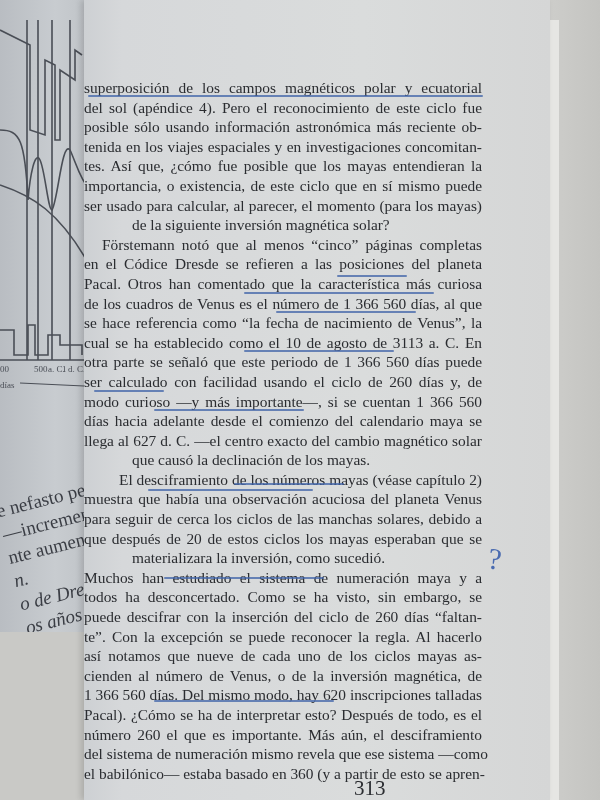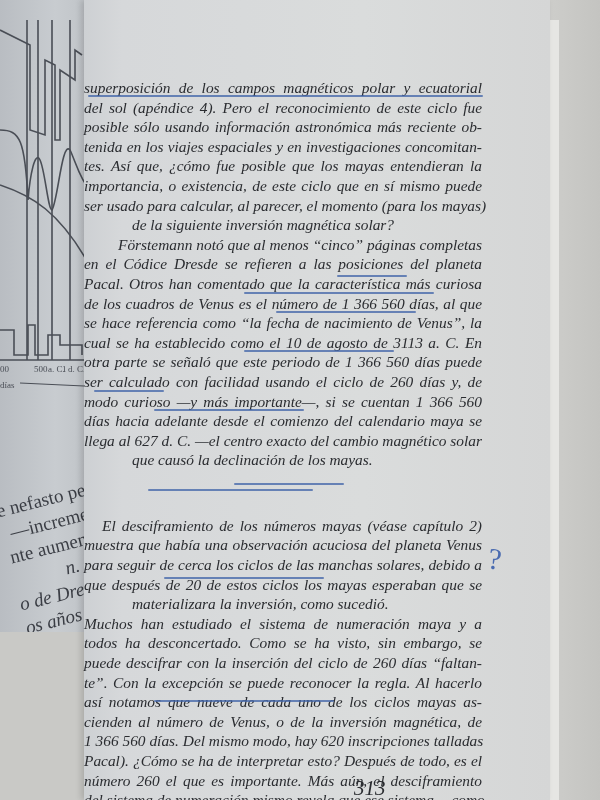--- a/index.html
+++ b/index.html
@@ -15,36 +15,34 @@
   }
   .page-edge {
     position:absolute; left:548px; top:20px; width:10px; height:780px;
     background:#e6e6e3; border-left:1px solid #d2d2cf;
   }
   
   .left-page {
     position:absolute; left:0; top:0; width:92px; height:632px;
     background:linear-gradient(90deg,#b9bdc2 0%,#c8ccd0 60%,#bfc3c7 100%);
     overflow:hidden;
-    text-align:center;
   }
   .left-page svg { position:absolute; left:0; top:0; }
   .left-text {
     position:absolute; left:-6px; top:500px; width:120px;
     font-family:"Liberation Serif", serif; color:#3a3d44;
     transform:rotate(-14deg); transform-origin:left top;
     line-height:24px; font-size:19px; white-space:nowrap;
   }
   .left-text div:nth-child(n+4){ font-style:italic; }
   
   .main-page {
     position:absolute; left:84px; top:0; width:466px; height:800px;
     background:linear-gradient(90deg,#cdd0d3 0%,#d6d8da 8%,#dadcdc 60%,#d5d6d6 100%);
     box-shadow:-3px 0 6px rgba(0,0,0,0.15);
-    font-style:italic;
   }
   .text-block {
     position:absolute; left:0; top:78px; width:398px;
     font-family:"Liberation Serif", serif; font-size:15.4px; line-height:19.6px;
     color:#2a2c30; text-align:justify;
   }
   .text-block p { margin:0; }
   .line { display:block; white-space:nowrap; text-align-last:justify; }
   .line.last { text-align-last:left;padding-left:48px; }
   .annot-underline {
@@ -115,35 +113,35 @@
         <span class="line">superposición de los campos magnéticos polar y ecuatorial</span>
         <span class="line">del sol (apéndice 4). Pero el reconocimiento de este ciclo fue</span>
         <span class="line">posible sólo usando información astronómica más reciente ob-</span>
         <span class="line">tenida en los viajes espaciales y en investigaciones concomitan-</span>
         <span class="line">tes. Así que, ¿cómo fue posible que los mayas entendieran la</span>
         <span class="line">importancia, o existencia, de este ciclo que en sí mismo puede</span>
         <span class="line">ser usado para calcular, al parecer, el momento (para los mayas)</span>
         <span class="line last">de la siguiente inversión magnética solar?</span>
       </p>
       <p>
-        <span class="line" style="padding-left: 34px;">Förstemann notó que al menos “cinco” páginas completas</span>
+        <span class="line" style="padding-left: 18px;">Förstemann notó que al menos “cinco” páginas completas</span>
         <span class="line">en el Códice Dresde se refieren a las posiciones del planeta</span>
         <span class="line">Pacal. Otros han comentado que la característica más curiosa</span>
         <span class="line">de los cuadros de Venus es el número de 1 366 560 días, al que</span>
         <span class="line">se hace referencia como “la fecha de nacimiento de Venus”, la</span>
         <span class="line">cual se ha establecido como el 10 de agosto de 3113 a. C. En</span>
         <span class="line">otra parte se señaló que este periodo de 1 366 560 días puede</span>
         <span class="line">ser calculado con facilidad usando el ciclo de 260 días y, de</span>
         <span class="line">modo curioso —y más importante—, si se cuentan 1 366 560</span>
         <span class="line">días hacia adelante desde el comienzo del calendario maya se</span>
         <span class="line">llega al 627 d. C. —el centro exacto del cambio magnético solar</span>
         <span class="line last">que causó la declinación de los mayas.</span>
       </p>
       <p>
-        <span class="line" style="padding-left: 18px; margin-top: 46px;">El desciframiento de los números mayas (véase capítulo 2)</span>
+        <span class="line" style="padding-left: 35px;">El desciframiento de los números mayas (véase capítulo 2)</span>
         <span class="line">muestra que había una observación acuciosa del planeta Venus</span>
         <span class="line">para seguir de cerca los ciclos de las manchas solares, debido a</span>
         <span class="line">que después de 20 de estos ciclos los mayas esperaban que se</span>
         <span class="line last">materializara la inversión, como sucedió.</span>
       </p>
       <p>
         <span class="line" style="padding-left: 0;">Muchos han estudiado el sistema de numeración maya y a</span>
         <span class="line">todos ha desconcertado. Como se ha visto, sin embargo, se</span>
         <span class="line">puede descifrar con la inserción del ciclo de 260 días “faltan-</span>
         <span class="line">te”. Con la excepción se puede reconocer la regla. Al hacerlo</span>

